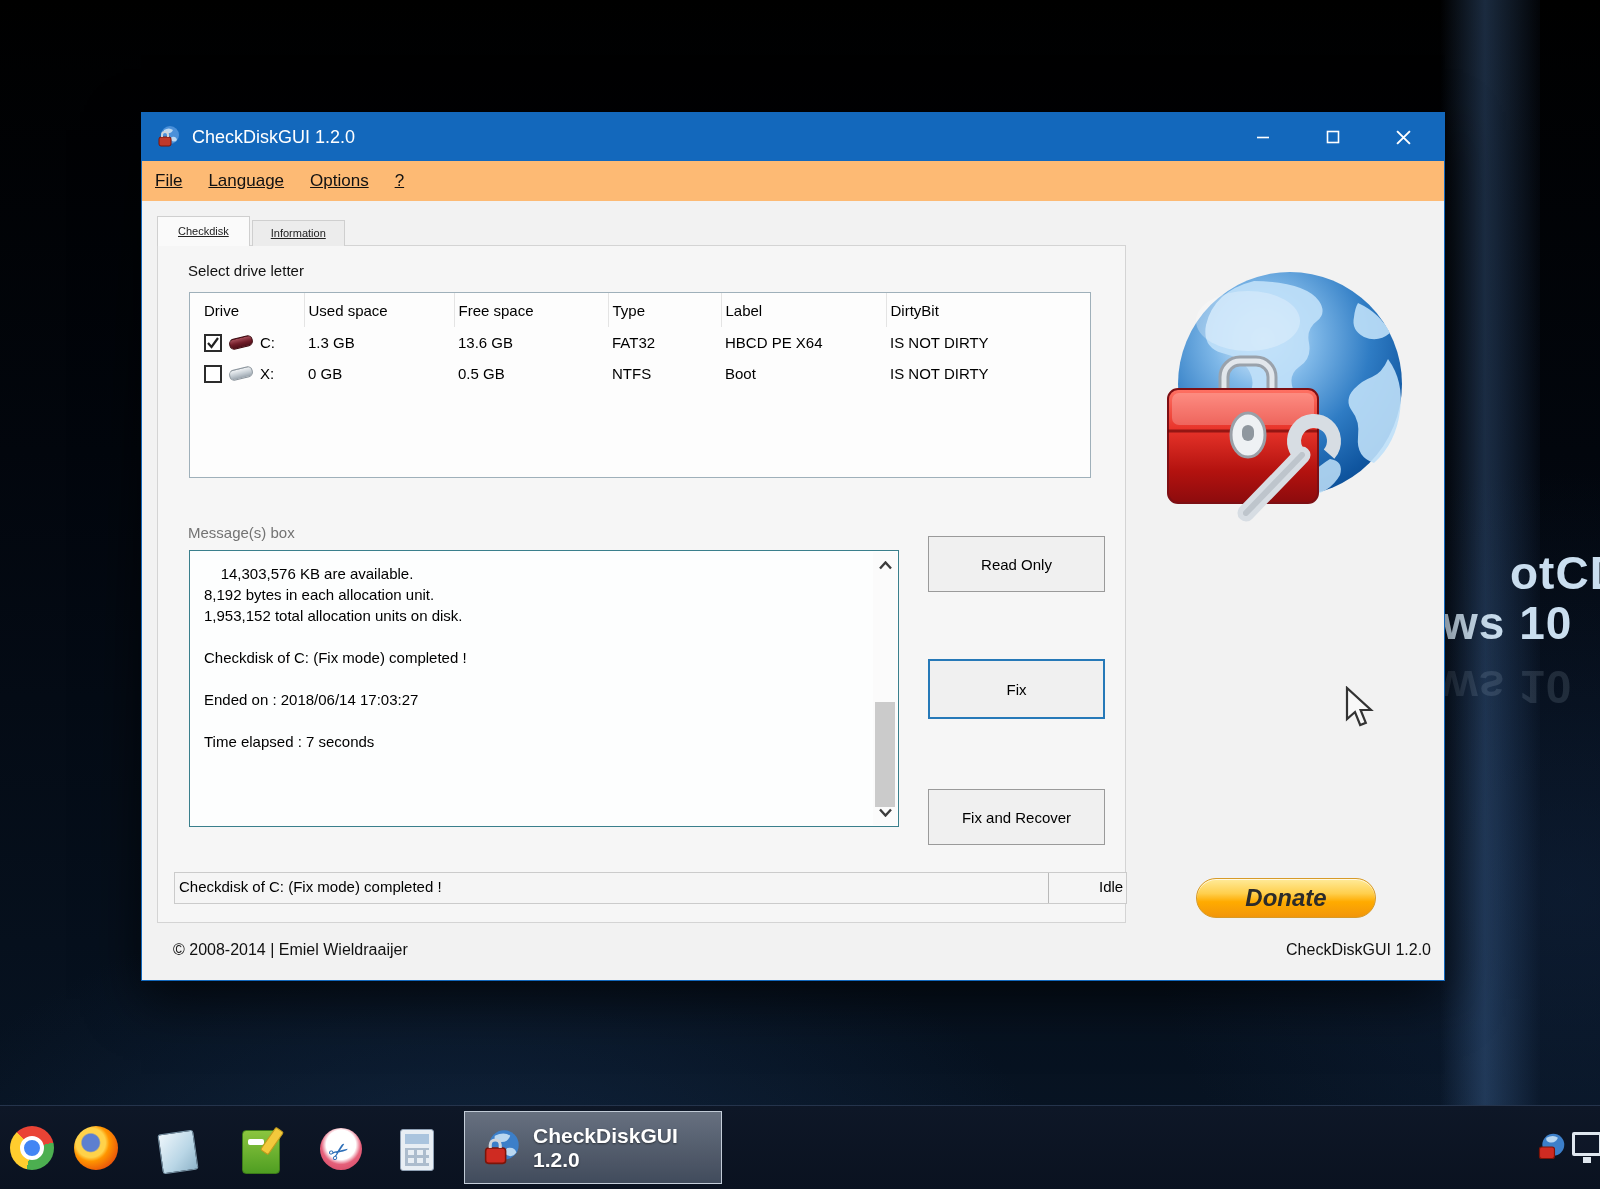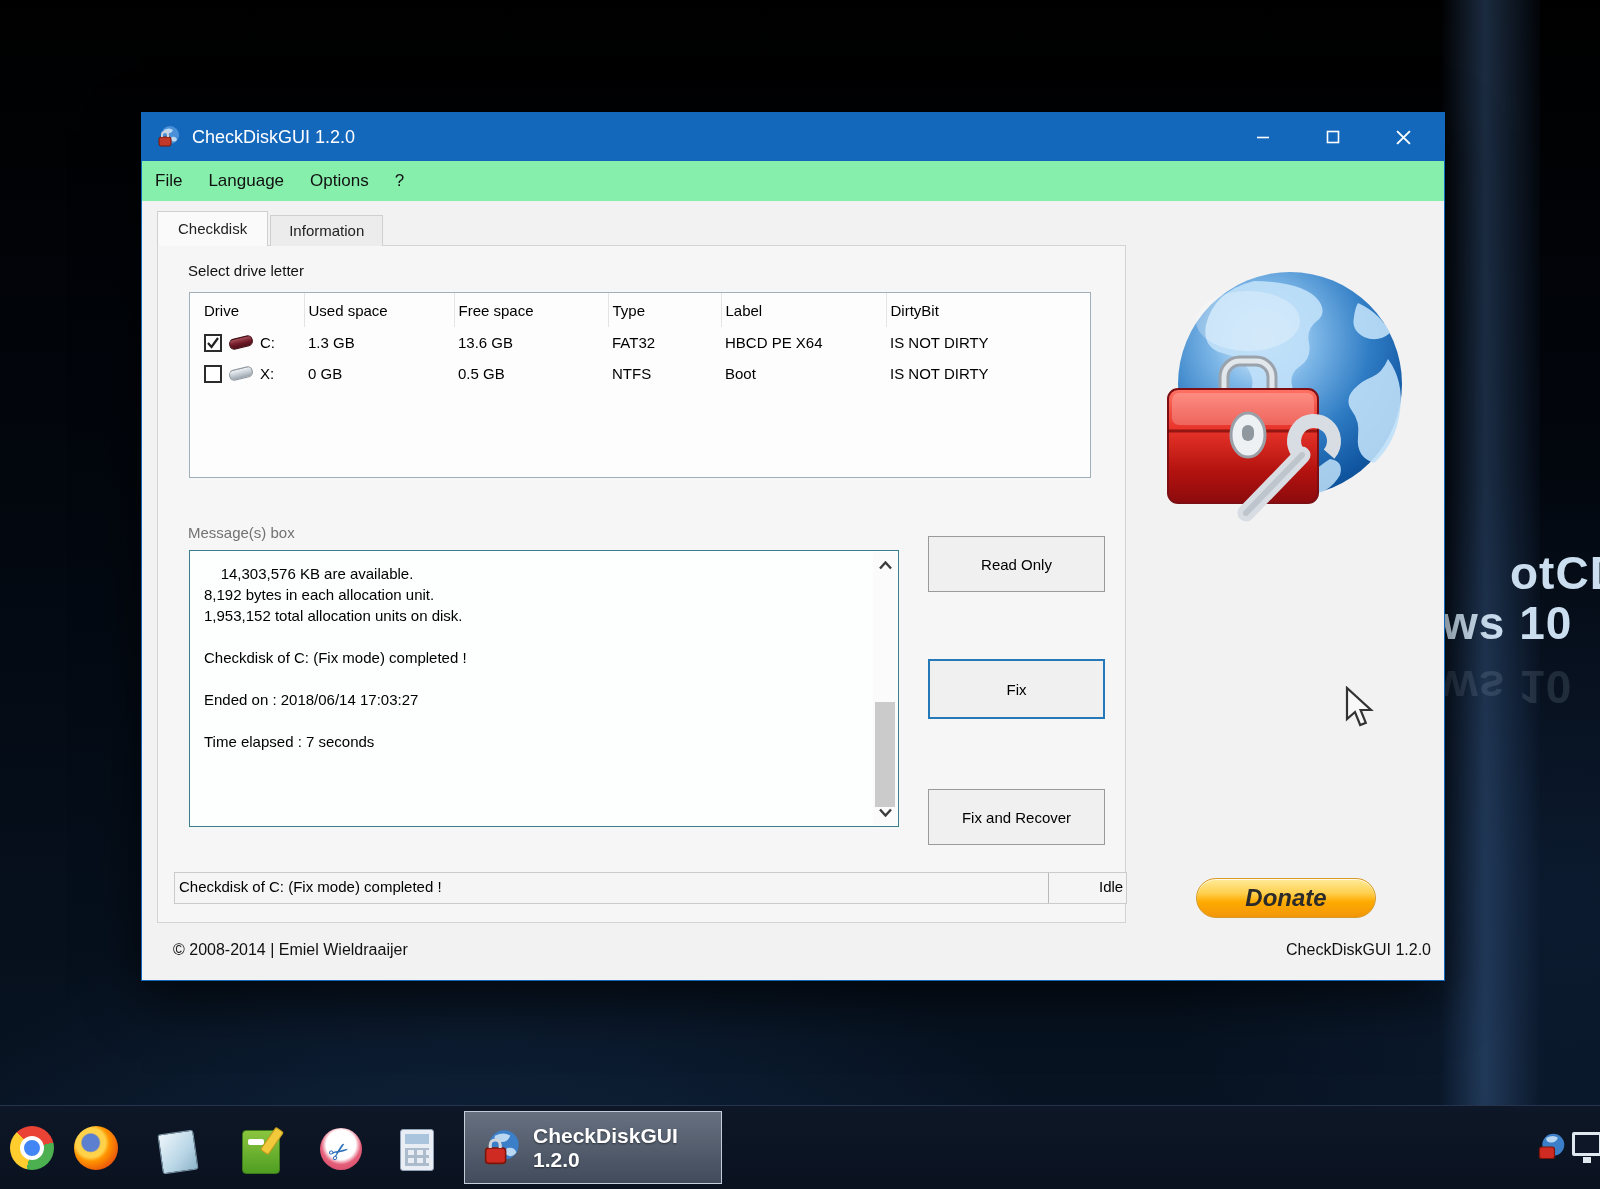--- a/index.html
+++ b/index.html
@@ -24,28 +24,28 @@
   .win { position:absolute; left:141px; top:112px; width:1304px; height:869px;
     background:#f2f2f2; border:1px solid #1368bc; box-shadow:0 18px 50px rgba(0,0,0,.65); }
 
   .titlebar { position:absolute; left:0; top:0; right:0; height:48px; background:#1368bc;
     display:flex; align-items:center; color:#fff; }
   .titlebar .app-ico { width:26px; height:26px; margin-left:14px; }
   .titlebar .t-text { margin-left:10px; font-size:18px; }
   .win-controls { position:absolute; right:6px; top:0; height:48px; display:flex; }
   .wc-btn { width:70px; height:48px; display:flex; align-items:center; justify-content:center; color:#fff; cursor:default; }
 
-  .menubar { position:absolute; left:0; top:48px; right:0; height:40px; background:#86efac;
-    display:flex; align-items:center; font-size:17px; color:#111; }
+  .menubar { position:absolute; left:0; top:48px; right:0; height:40px; background:#fdba74;
+    display:flex; align-items:center; font-size:17px; color:#111;text-decoration:underline; }
   .menu-item { padding:6px 13px; }
   .menu-item:first-child { margin-left:0px; }
 
   .tabs { position:absolute; left:15px; top:100px; height:33px; display:flex; align-items:flex-end; z-index:3; }
-  .tab { font-size:15px; color:#222; background:#ececec; border:1px solid #cfcfcf; border-bottom:none;
-    padding:6px 18px 7px 18px; }
+  .tab { font-size:11px; color:#222; background:#ececec; border:1px solid #cfcfcf; border-bottom:none;
+    padding:6px 18px 7px 18px;text-decoration:underline; }
   .tab.active { background:#fafafa; padding:8px 20px 9px 20px; position:relative; z-index:4; }
   .tab.inactive { margin-left:2px; }
 
   .tabpage { position:absolute; left:15px; top:132px; width:969px; height:678px;
     background:#f6f6f6; border:1px solid #d4d4d4; z-index:2; }
 
   .grp-label { position:absolute; left:30px; top:16px; font-size:15px; color:#111; }
   .drivebox { position:absolute; left:31px; top:46px; width:902px; height:186px;
     background:#fdfdfd; border:1px solid #9fb0ba; }
   .dtable { width:100%; border-collapse:collapse; font-size:15px; color:#000; table-layout:fixed; }

